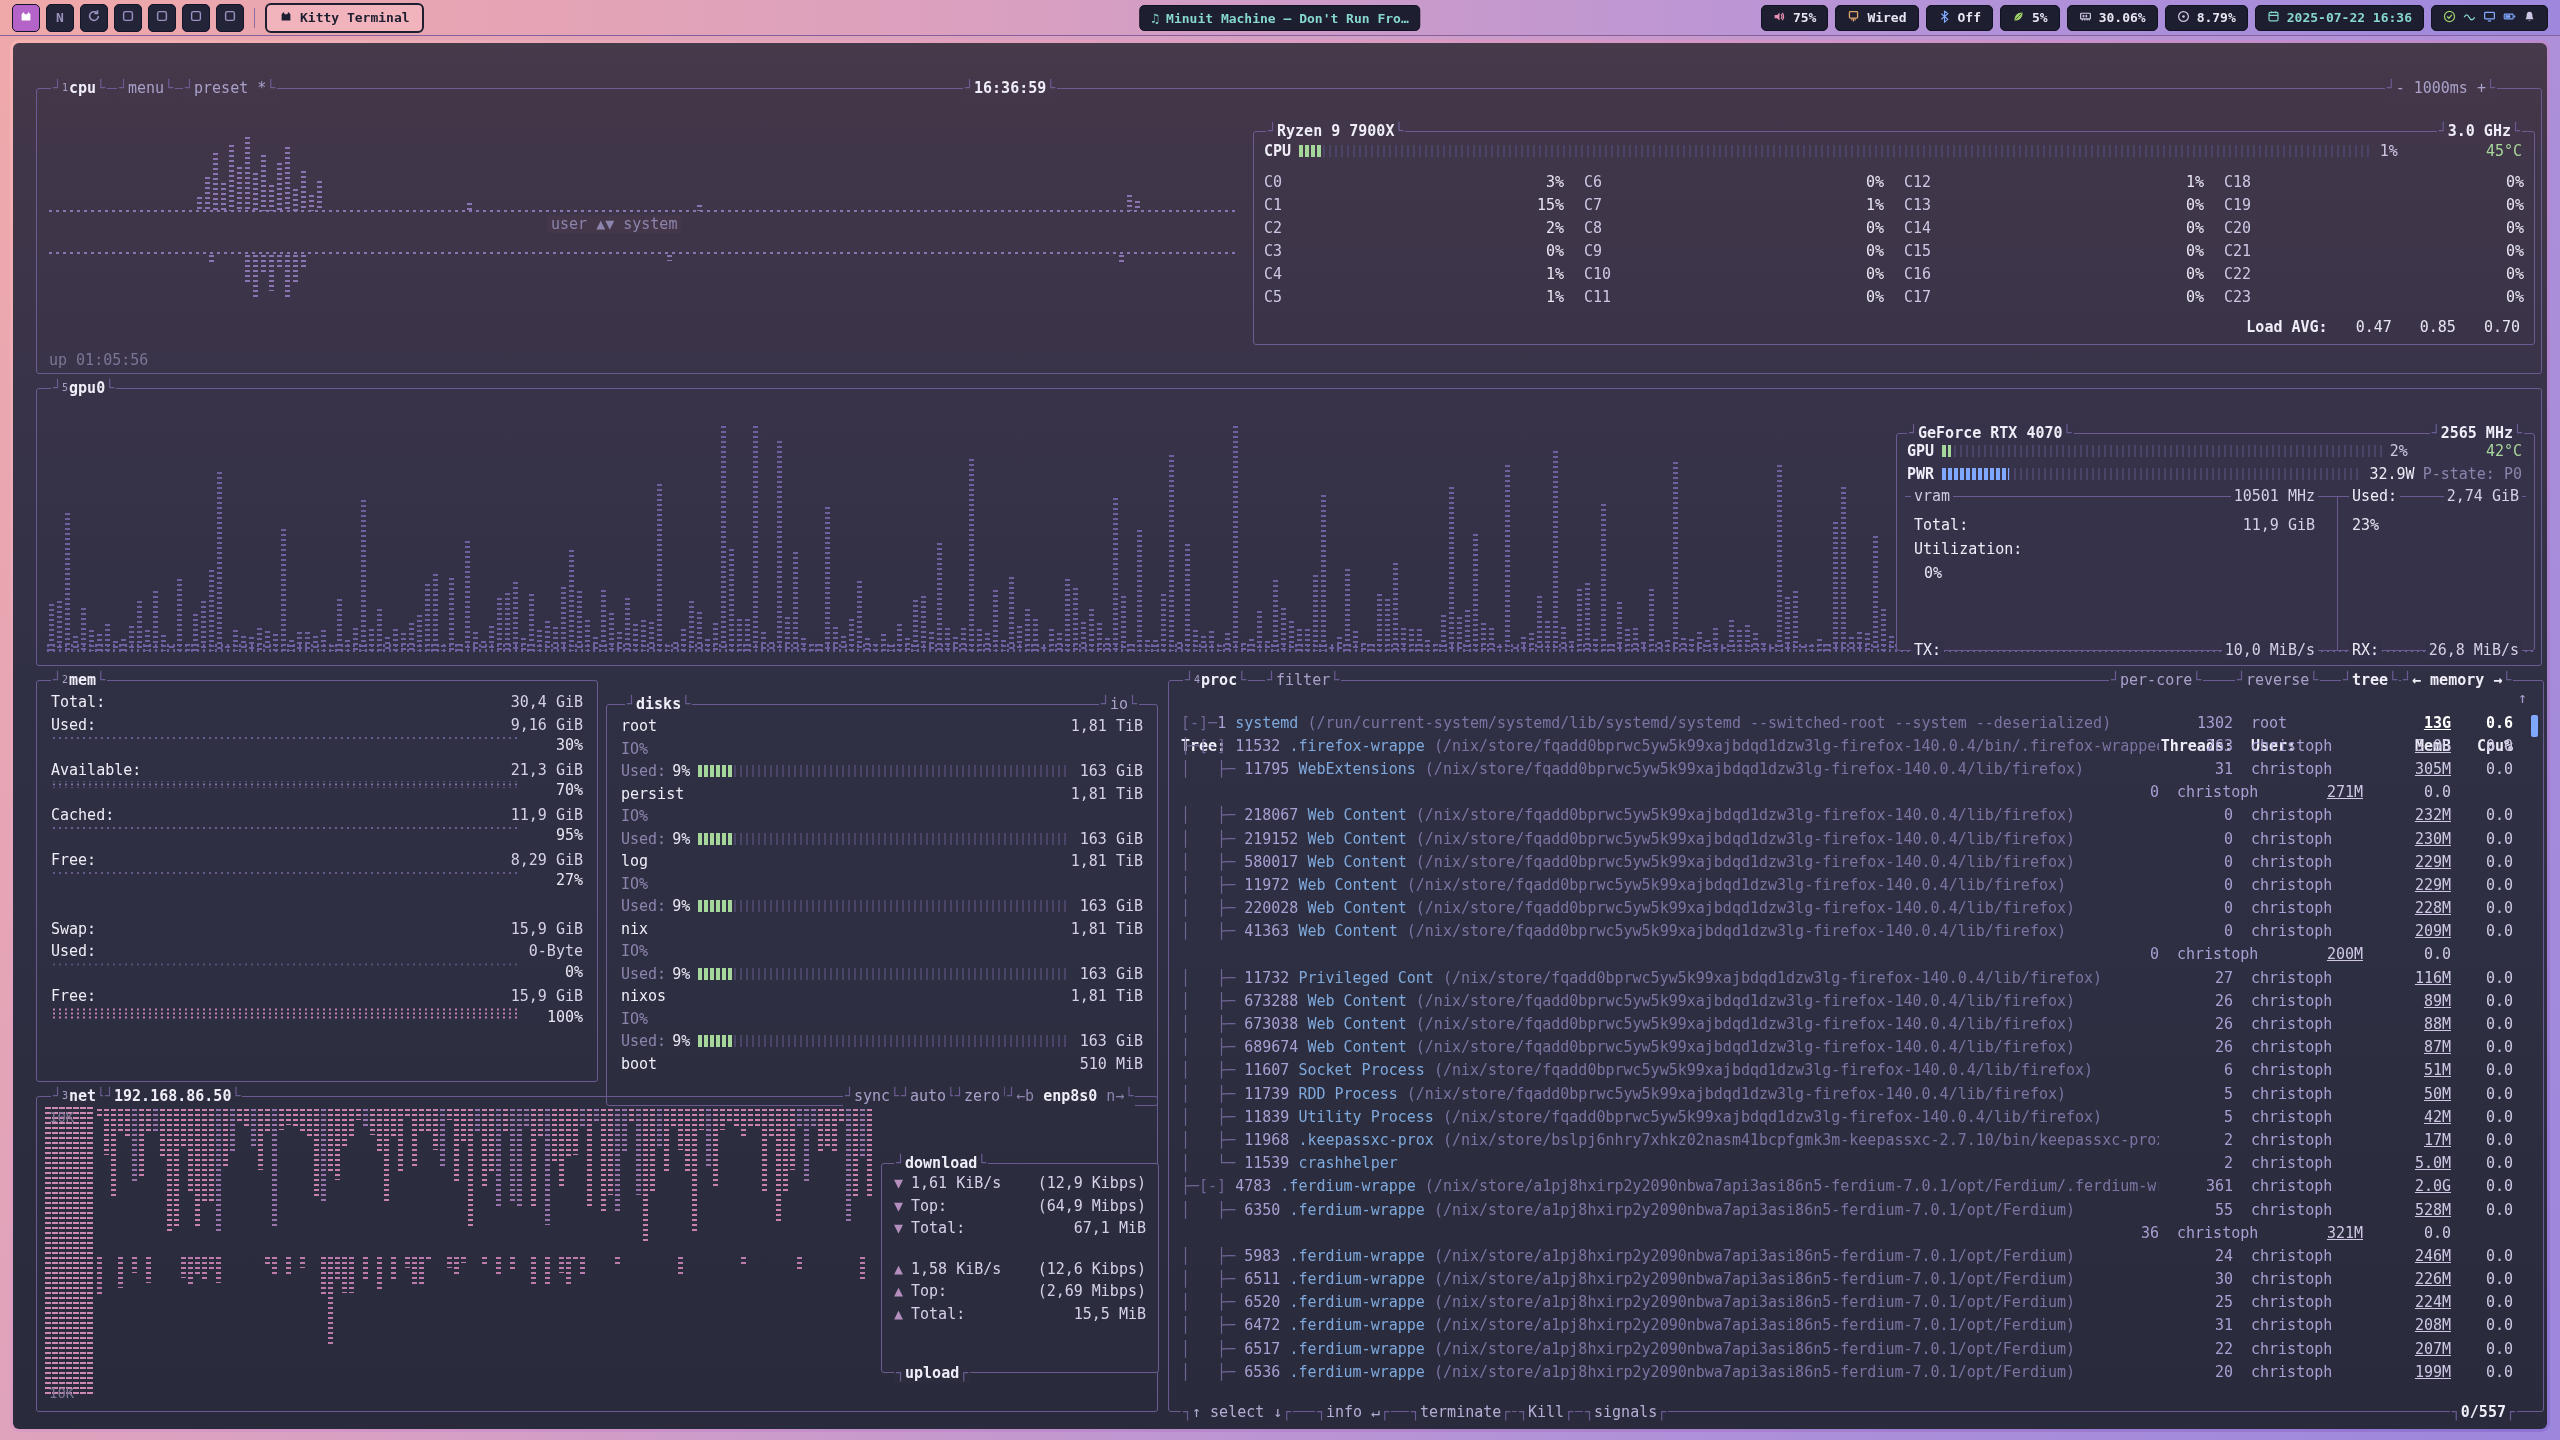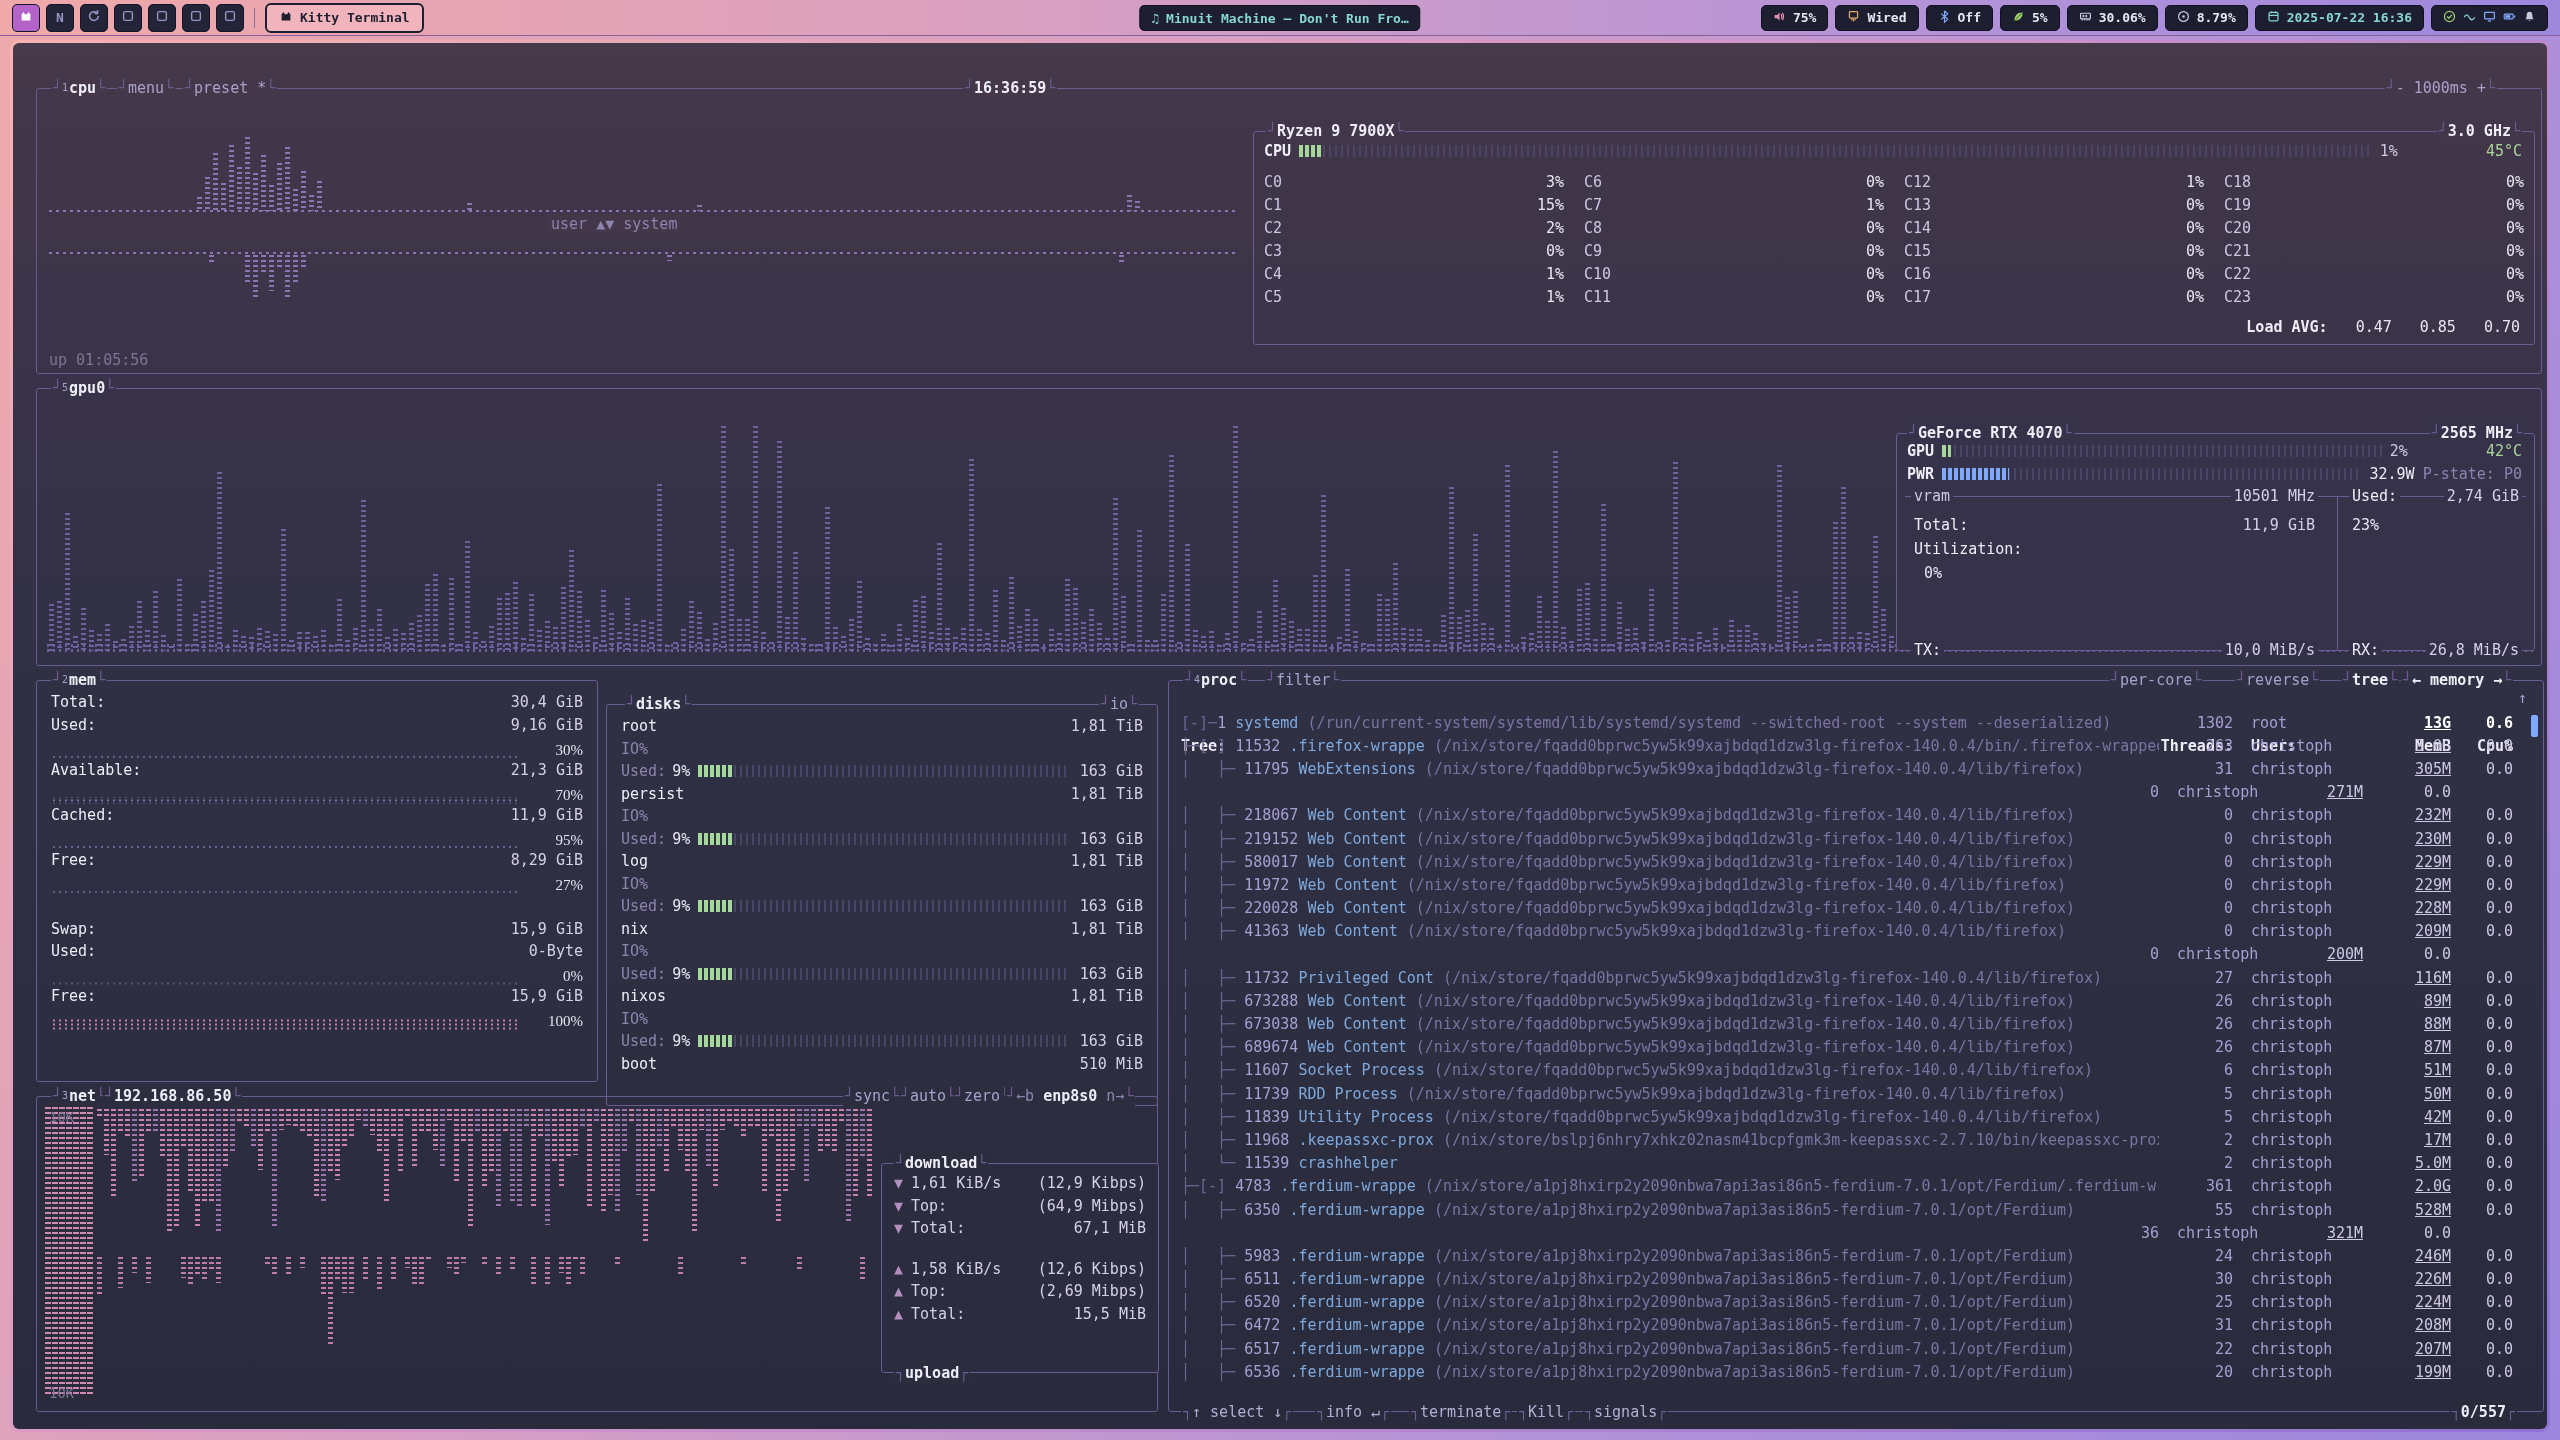--- a/index.html
+++ b/index.html
@@ -73,21 +73,21 @@
   #gpu-panel{left:1859px;top:44px;width:637px;height:216px;background:#36324a;--lbg:#36324a;}
   .gr1{top:6px;} .gr2{top:29px;}
   .plbl{position:absolute;background:#36324a;padding:0 3px;height:18px;line-height:18px;white-space:pre;}
   .pbot{position:absolute;bottom:-9px;background:#333049;padding:0 3px;height:18px;line-height:18px;white-space:pre;}
   .hline{position:absolute;left:8px;right:8px;top:62px;border-top:1px solid #6b5b92;}
   .vline{position:absolute;left:440px;top:62px;height:154px;border-left:1px solid #6b5b92;}
   #mem-box{left:23px;top:637px;width:560px;height:400px;--lbg:#303045;}
   #mem-rows{position:absolute;left:14px;right:14px;top:10px;display:flex;flex-direction:column;}
   .row{display:flex;align-items:center;height:22.5px;white-space:pre;}
   .mlab{color:#efedf7;} .mval{color:#d5d0e8;}
-  .mband{display:flex;align-items:flex-end;height:22.5px;gap:10px;font-family:Liberation Serif, serif;}
+  .mband{display:flex;align-items:flex-start;height:22.5px;gap:10px;}
   .band{flex:1;}
   .mpct{width:52px;text-align:right;color:#e8e5f2;}
   .mspace{height:24px;}
   .dim{color:#8d84ad;} .dim2{color:#8d84ad;}
   #disks-box{left:593px;top:637px;width:550px;height:400px;margin-top:24px;--lbg:#303045;}
   #disk-rows{position:absolute;left:14px;right:14px;top:10px;display:flex;flex-direction:column;}
   .dname{color:#efedf7;}
   .upct{color:#e8e5f2;margin:0 8px 0 6px;}
   .dmeter{height:12px;}
   #net-box{left:23px;top:1053px;width:1120px;height:314px;--lbg:#2c2e40;}

